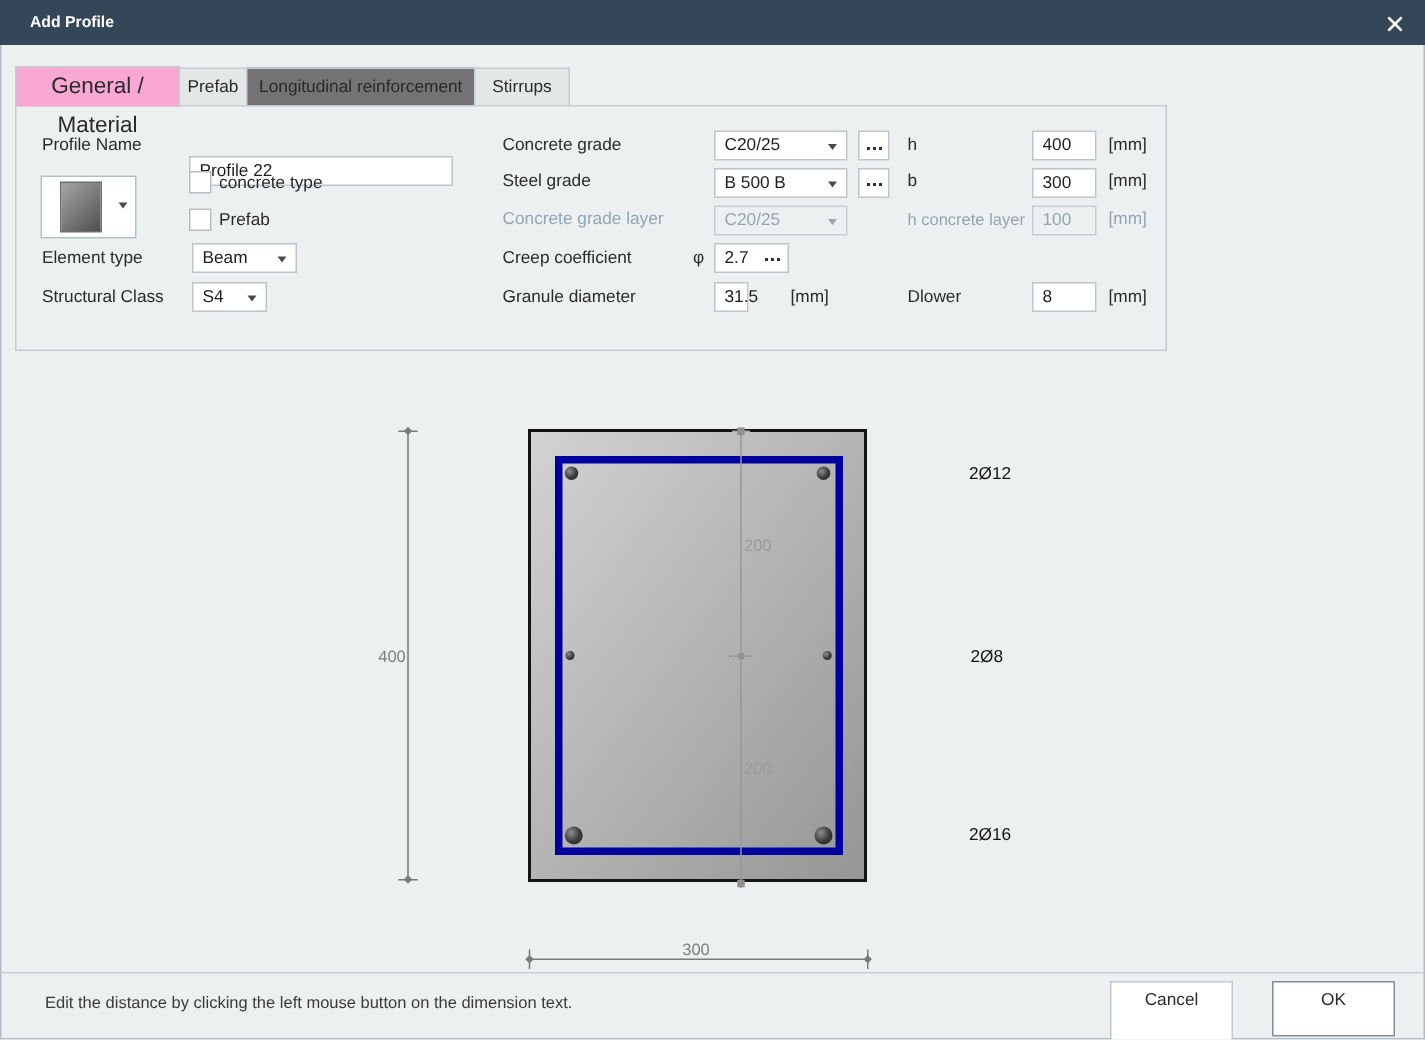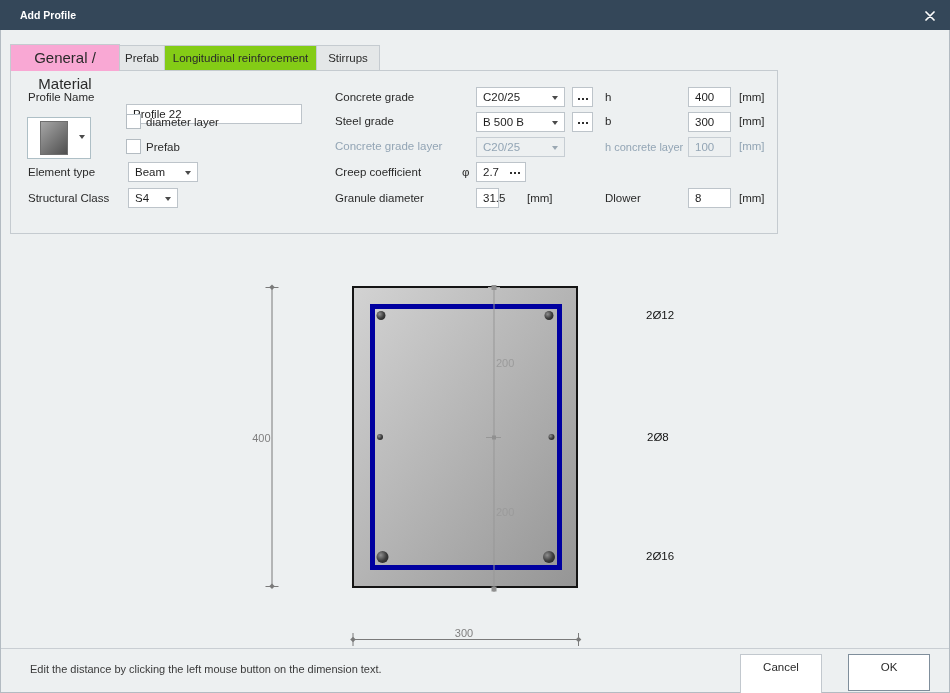--- a/index.html
+++ b/index.html
@@ -26,33 +26,33 @@
   <div class="abs" style="left:20px; top:0; height:30px; line-height:30px; color:#fff; font-size:10.5px; font-weight:bold;">Add Profile</div>
   <svg class="abs" style="left:925px; top:10.5px;" width="10" height="10" viewBox="0 0 10 10">
     <path d="M1 1 L9 9 M9 1 L1 9" stroke="#fdfdfd" stroke-width="1.7" stroke-linecap="round"></path>
   </svg>
 </div>
 
 <div class="abs" style="left:10px; top:70px; width:768px; height:164px; border:1px solid #c5cbd0;"></div>
 
 <div class="abs" style="left:10px; top:44px; width:110px; height:27px; background:#f9a8d4; border:1px solid #c5cbd0; border-bottom:none; font-size:15px; color:#2a2a2a; text-align:center; line-height:26px; z-index:3;">General / Material</div>
 <div class="abs" style="left:119px; top:45px; width:46px; height:25px; background:#e4e7e8; border:1px solid #c5cbd0; border-bottom:none; font-size:11.5px; color:#2a2a2a; text-align:center; line-height:24px; z-index:2;">Prefab</div>
-<div class="abs" style="left:164px; top:45px; width:153px; height:25px; background:#84cc16; border:1px solid #c5cbd0; border-bottom:none; font-size:11.5px; color:#2a2a2a; text-align:center; line-height:24px; z-index:2;">Longitudinal reinforcement</div>
+<div class="abs" style="left:164px; top:45px; width:153px; height:25px; background:#737373; border:1px solid #c5cbd0; border-bottom:none; font-size:11.5px; color:#2a2a2a; text-align:center; line-height:24px; z-index:2;">Longitudinal reinforcement</div>
 <div class="abs" style="left:316px; top:45px; width:64px; height:25px; background:#e4e7e8; border:1px solid #c5cbd0; border-bottom:none; font-size:11.5px; color:#2a2a2a; text-align:center; line-height:24px; z-index:2;">Stirrups</div>
 
 <div class="lbl" style="left:28px; top:91px;">Profile Name</div>
 <div class="inp" style="left:126px; top:104px; width:176px; height:20px; line-height:18px;">Profile 22</div>
 
 <div class="abs" style="left:27px; top:117px; width:64px; height:42px; background:#fff; border:1px solid #aebfc6;">
   <div class="abs" style="left:12px; top:3px; width:28px; height:34px; background:linear-gradient(135deg,#a6a6a6,#4f4f4f); border:1px solid #6e6e6e;"></div>
   <div class="abs" style="left:51px; top:17px; width:0; height:0; border-left:3.5px solid transparent; border-right:3.5px solid transparent; border-top:4px solid #4a4a4a;"></div>
 </div>
 
 <div class="cb" style="left:126px; top:114px;"></div>
-<div class="lbl" style="left:146px; top:116px;">diameter layer</div>
+<div class="lbl" style="left:146px; top:116px;">concrete type</div>
 <div class="cb" style="left:126px; top:139px;"></div>
 <div class="lbl" style="left:146px; top:141px;">Prefab</div>
 
 <div class="lbl" style="left:28px; top:166px;">Element type</div>
 <div class="combo" style="left:128px; top:162px; width:70px; height:20px;">Beam<span class="arr"></span></div>
 
 <div class="lbl" style="left:28px; top:192px;">Structural Class</div>
 <div class="combo" style="left:128px; top:188px; width:50px; height:20px;">S4<span class="arr"></span></div>
 
 <div class="lbl" style="left:335px; top:91px;">Concrete grade</div>

